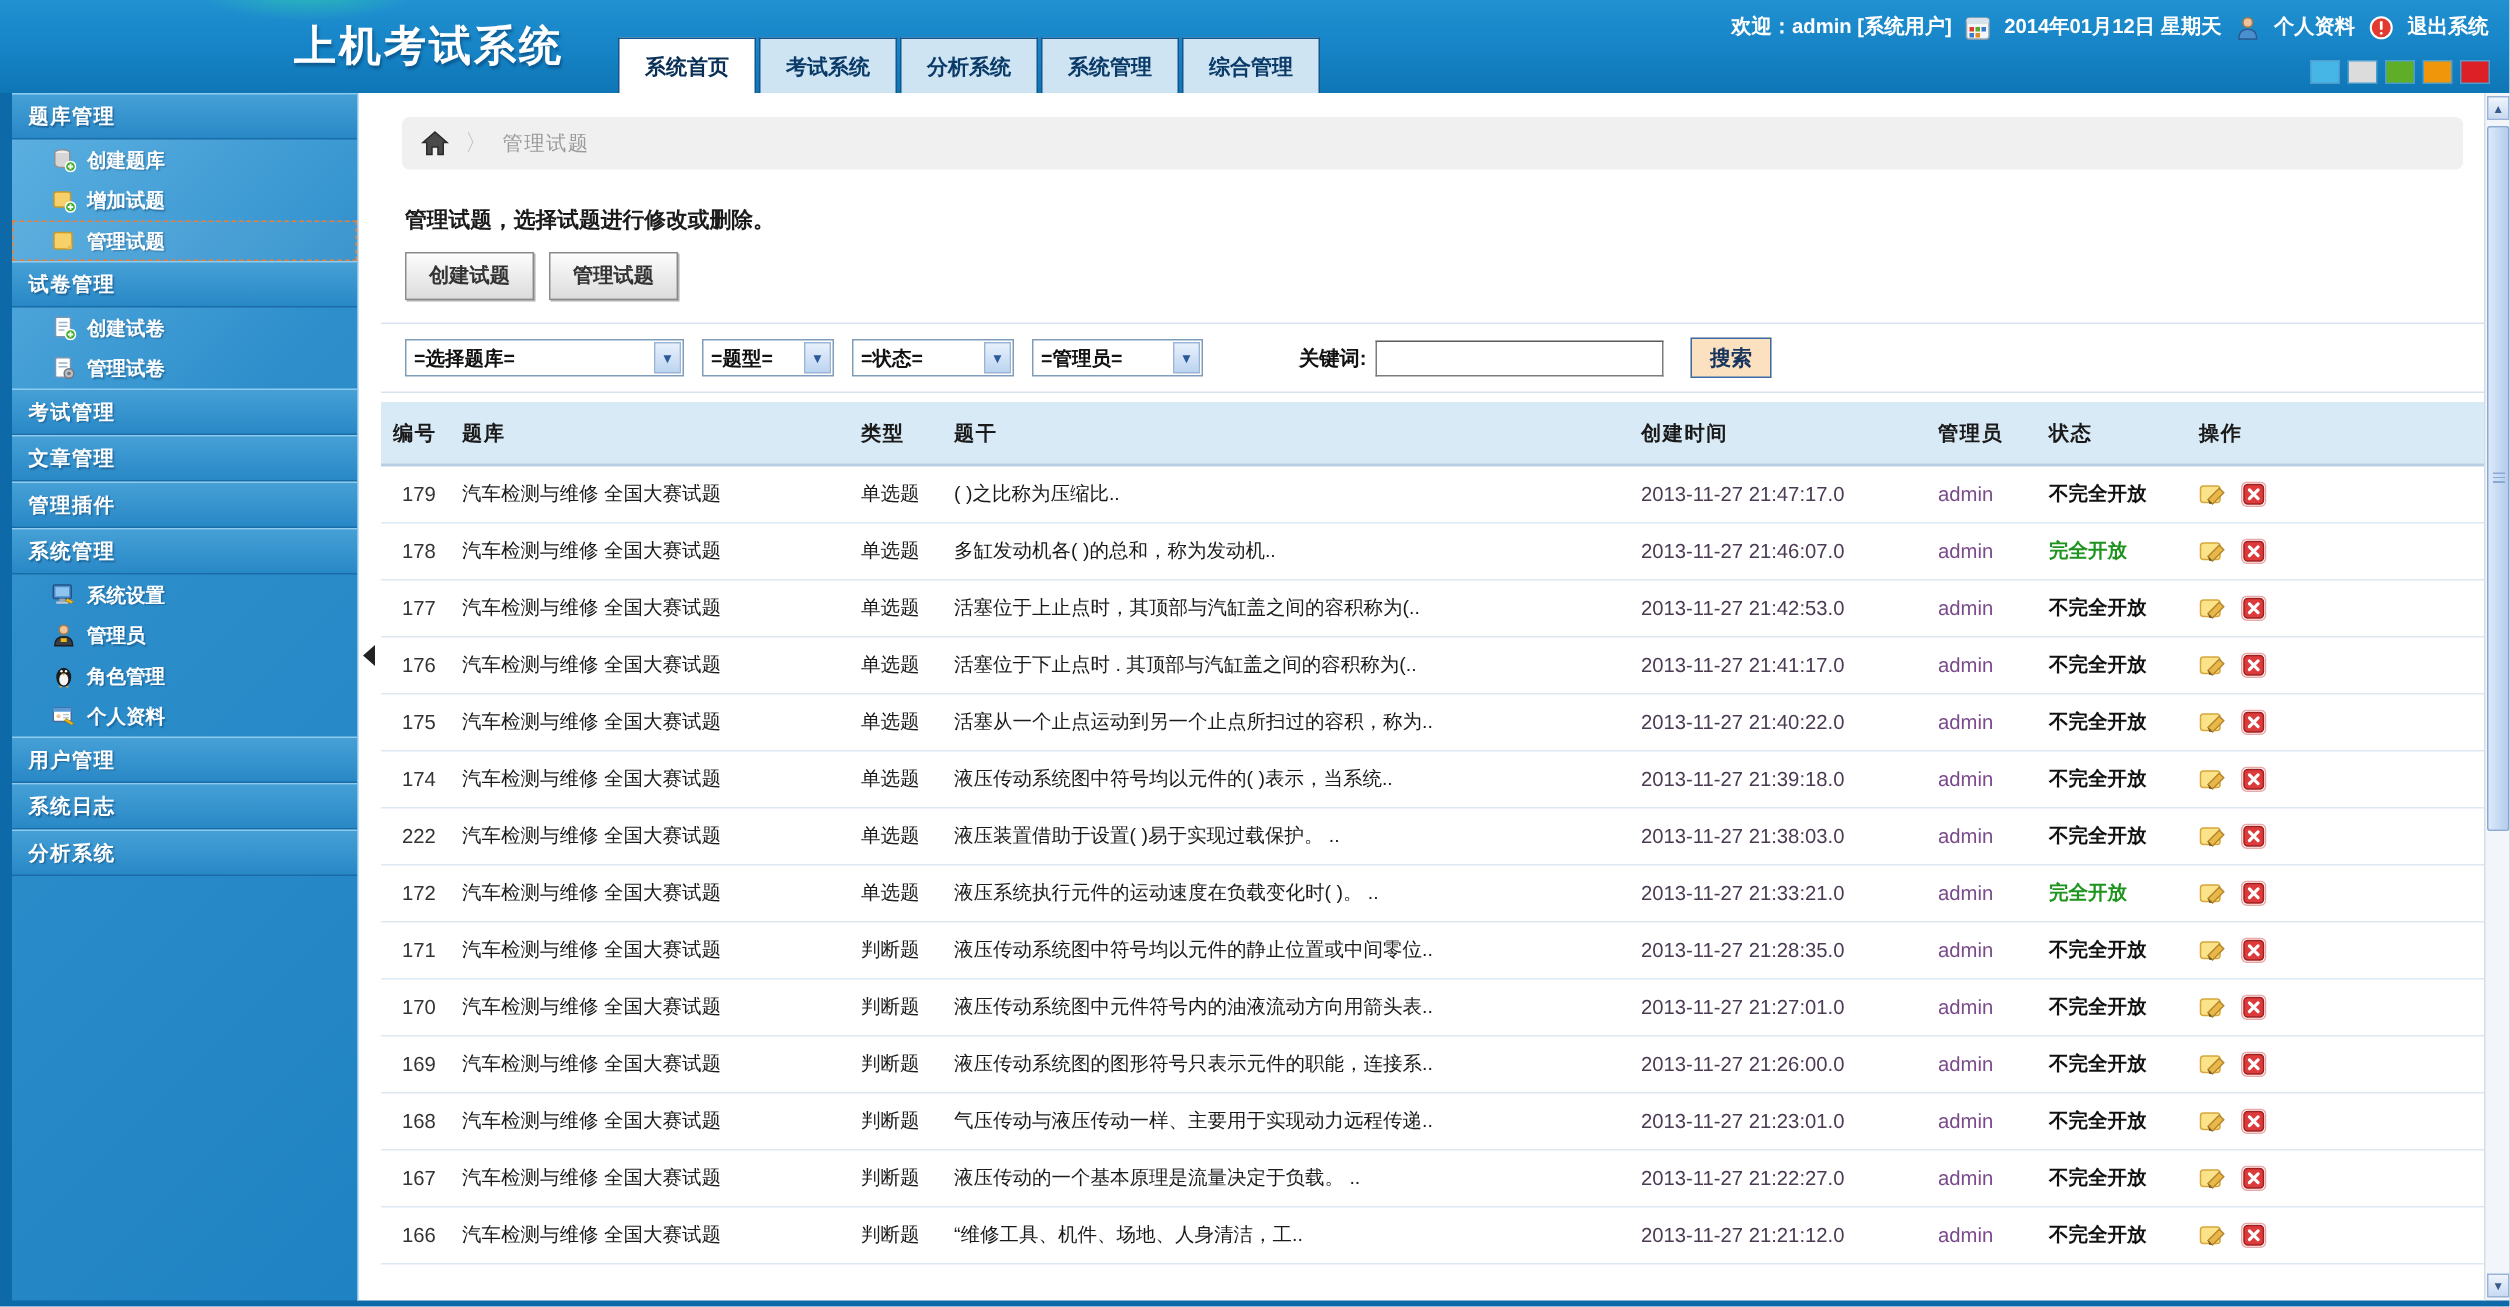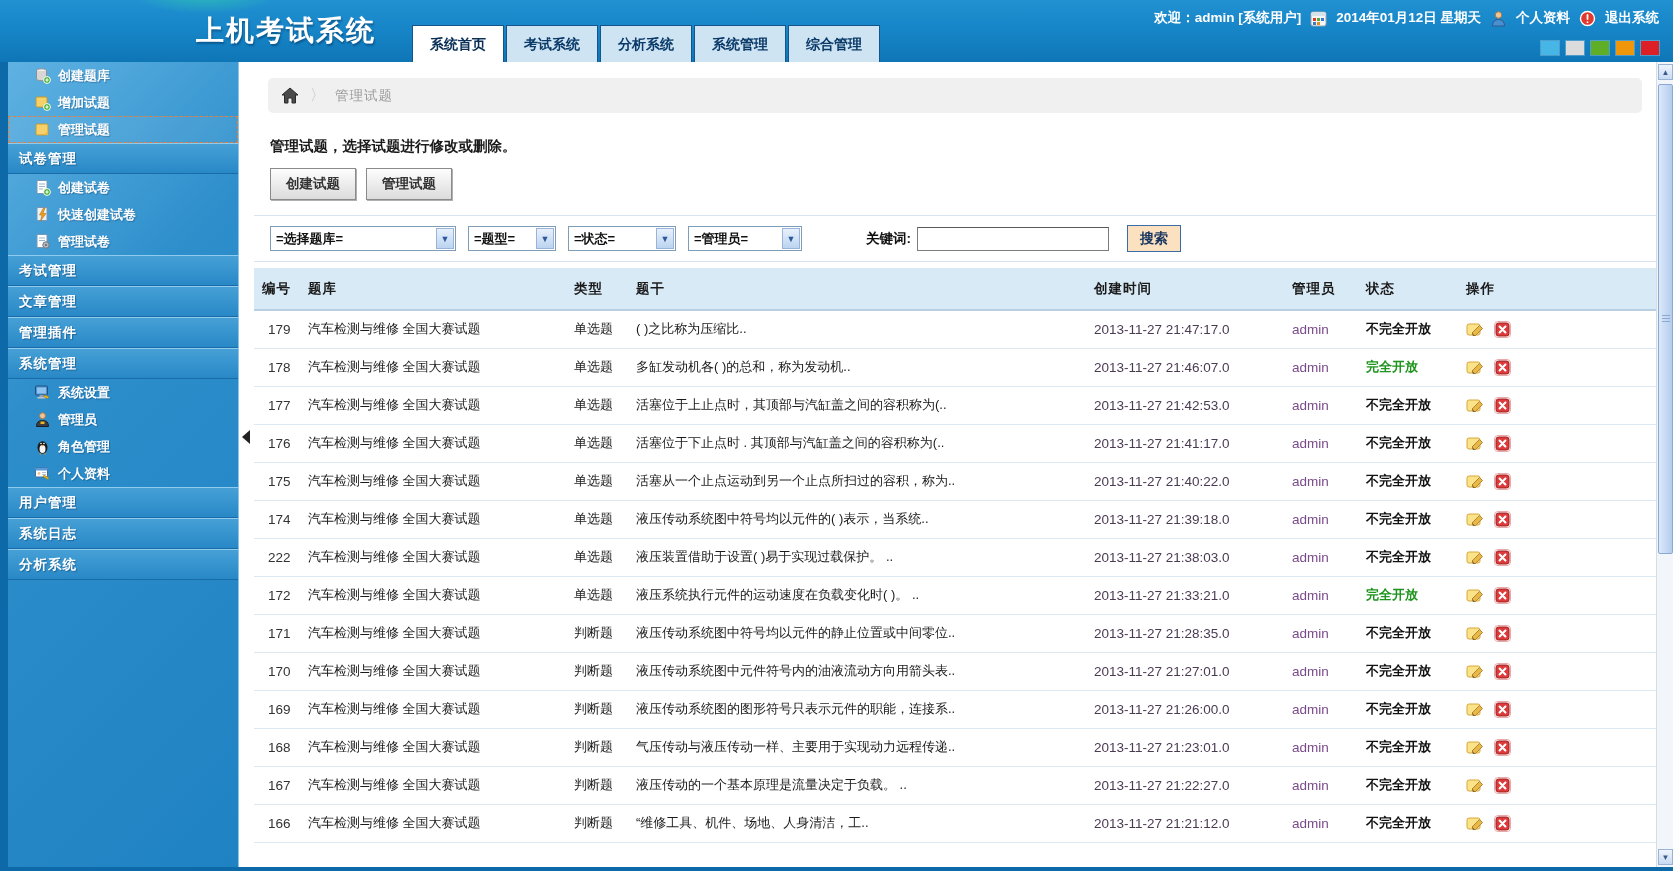--- a/index.html
+++ b/index.html
@@ -146,20 +146,21 @@
         <div class="tab">分析系统</div>
         <div class="tab">系统管理</div>
         <div class="tab">综合管理</div>
       </div>
   </div>
 
   <div class="body-row">
     <div class="leftedge"></div>
 
     <div class="sidebar">
+        <div class="sb-sec">题库管理</div>
         <div class="sb-item">
           <span class="sico">
             <svg viewBox="0 0 17 17">
               <ellipse cx="7.5" cy="4" rx="5" ry="2.2" fill="#eee" stroke="#909090"></ellipse>
               <path d="M2.5 4 v7.5 a5 2.2 0 0 0 10 0 v-7.5" fill="#d6d6d6" stroke="#909090"></path>
               <circle cx="13" cy="13" r="3.4" fill="#3fae2a" stroke="#fff"></circle>
               <path d="M13 11.2v3.6M11.2 13h3.6" stroke="#fff" stroke-width="1.2"></path>
             </svg>
           </span>
           <span>创建题库</span>
@@ -187,29 +188,20 @@
         <div class="sb-item">
           <span class="sico">
             <svg viewBox="0 0 17 17">
               <rect x="3" y="1.5" width="10" height="13" rx="1" fill="#fff" stroke="#7a96b4"></rect>
               <path d="M5 5h6M5 7.5h6M5 10h4" stroke="#9ab4cc" stroke-width="1"></path>
               <circle cx="13" cy="13" r="3.4" fill="#3fae2a" stroke="#fff"></circle>
               <path d="M13 11.2v3.6M11.2 13h3.6" stroke="#fff" stroke-width="1.2"></path>
             </svg>
           </span>
           <span>创建试卷</span>
-        </div>
-        <div class="sb-item">
-          <span class="sico">
-            <svg viewBox="0 0 17 17">
-              <rect x="3" y="1.5" width="10" height="13" rx="1" fill="#e8f2fa" stroke="#7a96b4"></rect>
-              <path d="M9.5 2 L5.5 9 H8 L6.5 15 L12 7.5 H9 L11 2 Z" fill="#f0a018" stroke="#b87010" stroke-width="0.6"></path>
-            </svg>
-          </span>
-          <span>快速创建试卷</span>
         </div>
         <div class="sb-item">
           <span class="sico">
             <svg viewBox="0 0 17 17">
               <rect x="3" y="1.5" width="10" height="13" rx="1" fill="#fff" stroke="#7a96b4"></rect>
               <path d="M5 5h6M5 7.5h6" stroke="#9ab4cc" stroke-width="1"></path>
               <circle cx="12" cy="12" r="3.2" fill="#b8bcc4" stroke="#70757e"></circle>
               <circle cx="12" cy="12" r="1.2" fill="#70757e"></circle>
             </svg>
           </span>

